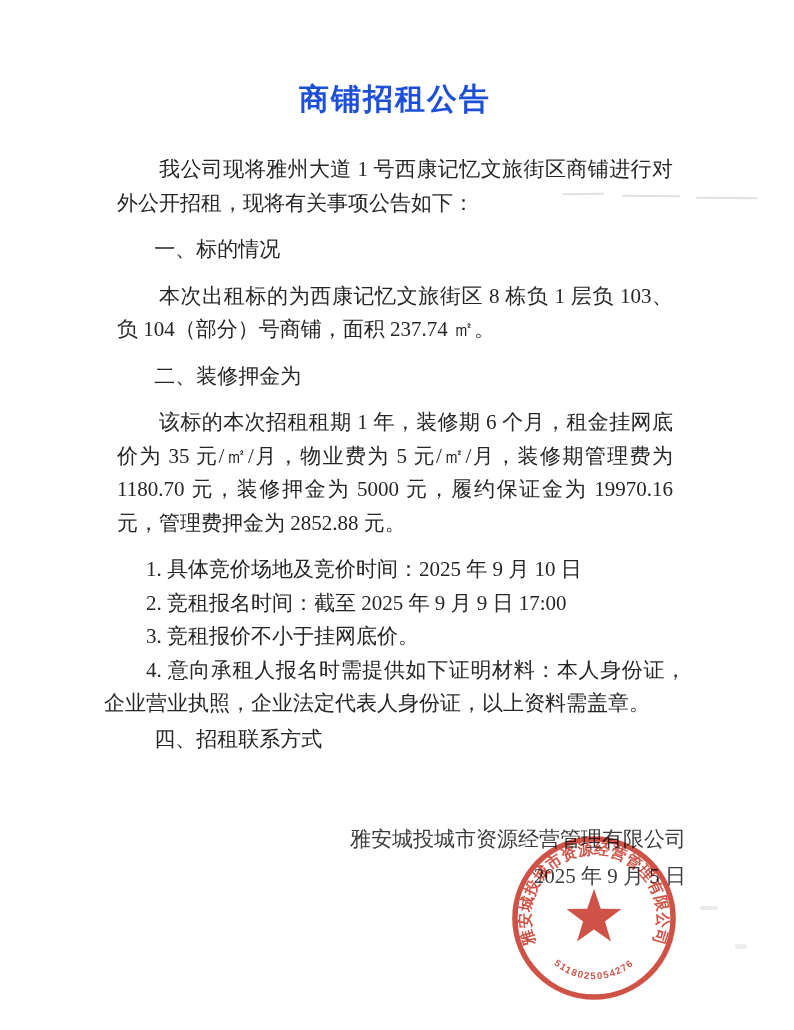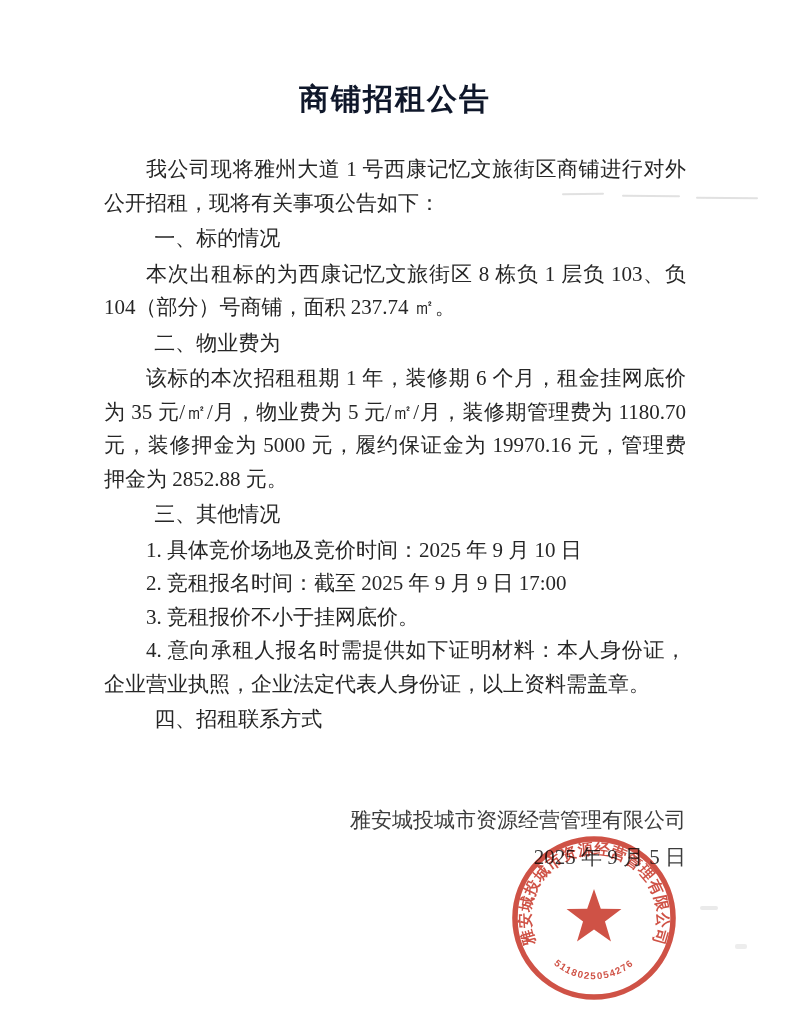--- a/index.html
+++ b/index.html
@@ -22,28 +22,28 @@
     top: 78px;
     width: 582px;
   }
   .doc-title {
     font-size: 30px;
     line-height: 42px;
     font-weight: bold;
     text-align: center;
     letter-spacing: 2px;
     margin: 0 0 33px 0;
-    color: #0f172a;
+    color: #1d4ed8;
   }
   .para {
     font-size: 21px;
     line-height: 33.5px;
     text-align: justify;
     text-indent: 2em;
-    margin: 0;
+    margin: 13px;
   }
   .heading {
     font-size: 21px;
     line-height: 33.5px;
     text-indent: 2.3em;
     margin: 2px;
   }
   .list-item {
     font-size: 21px;
     line-height: 33.5px;
@@ -96,24 +96,23 @@
 
   <div class="content">
 
     <h1 class="doc-title">商铺招租公告</h1>
 
     <p class="para">我公司现将雅州大道 1 号西康记忆文旅街区商铺进行对外公开招租，现将有关事项公告如下：</p>
 
     <p class="heading">一、标的情况</p>
     <p class="para">本次出租标的为西康记忆文旅街区 8 栋负 1 层负 103、负 104（部分）号商铺，面积 237.74 ㎡。</p>
 
-    <p class="heading">二、物业费为</p>
+    <p class="heading">二、装修押金为</p>
     <p class="para">该标的本次招租租期 1 年，装修期 6 个月，租金挂网底价为 35 元/㎡/月，物业费为 5 元/㎡/月，装修期管理费为 1180.70 元，装修押金为 5000 元，履约保证金为 19970.16 元，管理费押金为 2852.88 元。</p>
 
-    <p class="heading">三、其他情况</p>
     <p class="list-item">1. 具体竞价场地及竞价时间：2025 年 9 月 10 日</p>
     <p class="list-item">2. 竞租报名时间：截至 2025 年 9 月 9 日 17:00</p>
     <p class="list-item">3. 竞租报价不小于挂网底价。</p>
     <p class="list-item">4. 意向承租人报名时需提供如下证明材料：本人身份证，企业营业执照，企业法定代表人身份证，以上资料需盖章。</p>
 
     <p class="heading">四、招租联系方式</p>
 
 
     <div class="signature">
       <div>雅安城投城市资源经营管理有限公司</div>

